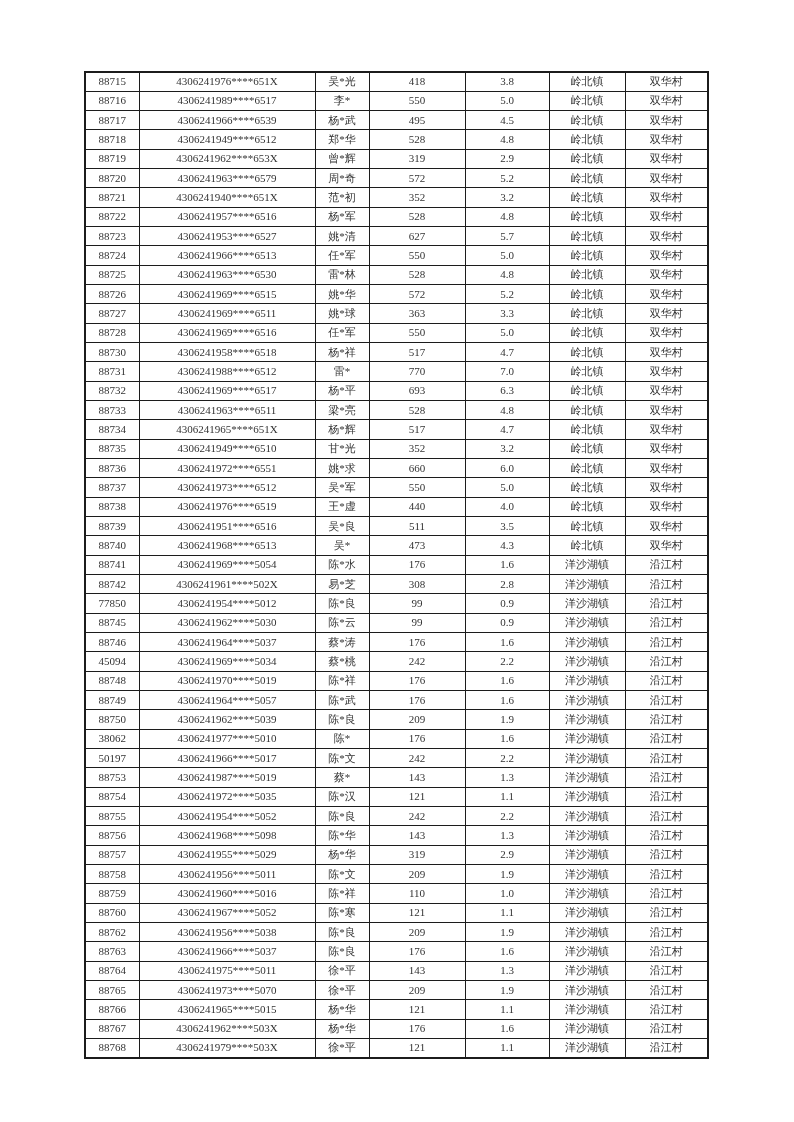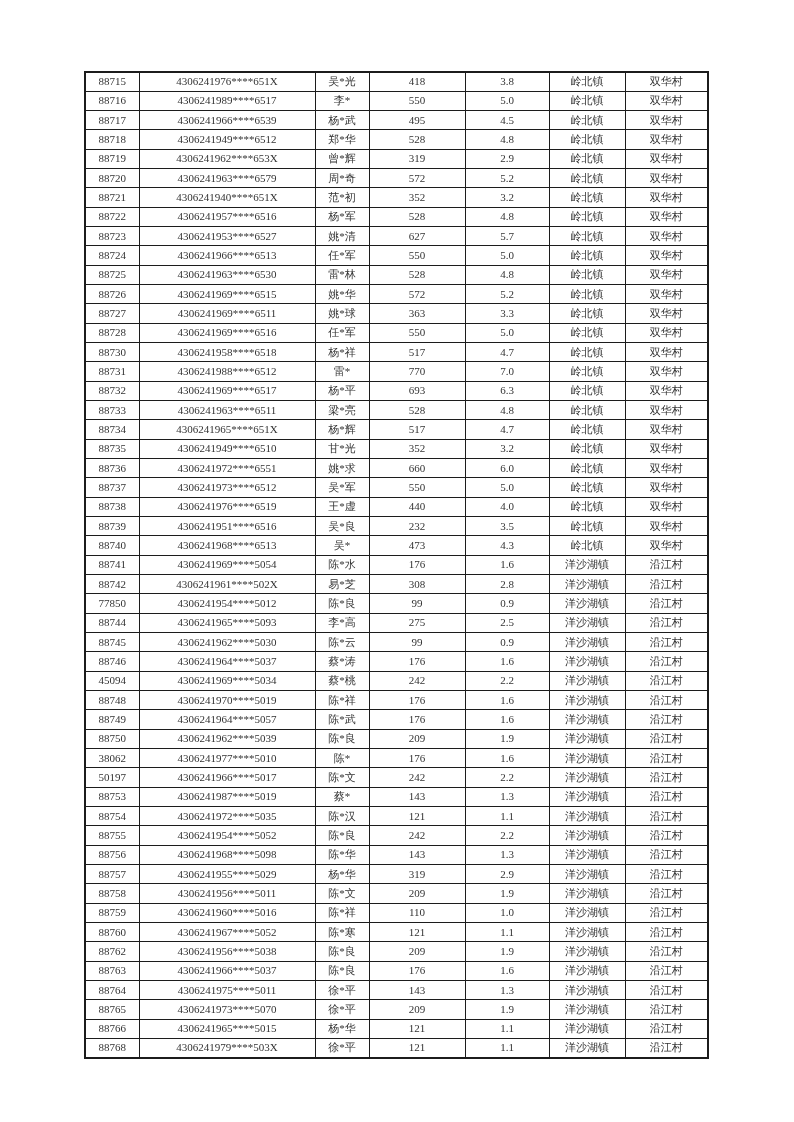--- a/index.html
+++ b/index.html
@@ -267,21 +267,21 @@
           <td>王*虚</td>
           <td>440</td>
           <td>4.0</td>
           <td>岭北镇</td>
           <td>双华村</td>
         </tr>
         <tr>
           <td>88739</td>
           <td>4306241951****6516</td>
           <td>吴*良</td>
-          <td>232</td>
+          <td>511</td>
           <td>3.5</td>
           <td>岭北镇</td>
           <td>双华村</td>
         </tr>
         <tr>
           <td>88740</td>
           <td>4306241968****6513</td>
           <td>吴*</td>
           <td>473</td>
           <td>4.3</td>
@@ -309,29 +309,20 @@
         <tr>
           <td>77850</td>
           <td>4306241954****5012</td>
           <td>陈*良</td>
           <td>99</td>
           <td>0.9</td>
           <td>洋沙湖镇</td>
           <td>沿江村</td>
         </tr>
         <tr>
-          <td>88744</td>
-          <td>4306241965****5093</td>
-          <td>李*高</td>
-          <td>275</td>
-          <td>2.5</td>
-          <td>洋沙湖镇</td>
-          <td>沿江村</td>
-        </tr>
-        <tr>
           <td>88745</td>
           <td>4306241962****5030</td>
           <td>陈*云</td>
           <td>99</td>
           <td>0.9</td>
           <td>洋沙湖镇</td>
           <td>沿江村</td>
         </tr>
         <tr>
           <td>88746</td>
@@ -507,20 +498,29 @@
         <tr>
           <td>88766</td>
           <td>4306241965****5015</td>
           <td>杨*华</td>
           <td>121</td>
           <td>1.1</td>
           <td>洋沙湖镇</td>
           <td>沿江村</td>
         </tr>
         <tr>
+          <td>88767</td>
+          <td>4306241962****503X</td>
+          <td>杨*华</td>
+          <td>176</td>
+          <td>1.6</td>
+          <td>洋沙湖镇</td>
+          <td>沿江村</td>
+        </tr>
+        <tr>
           <td>88768</td>
           <td>4306241979****503X</td>
           <td>徐*平</td>
           <td>121</td>
           <td>1.1</td>
           <td>洋沙湖镇</td>
           <td>沿江村</td>
         </tr>
       </tbody>
   </table>

